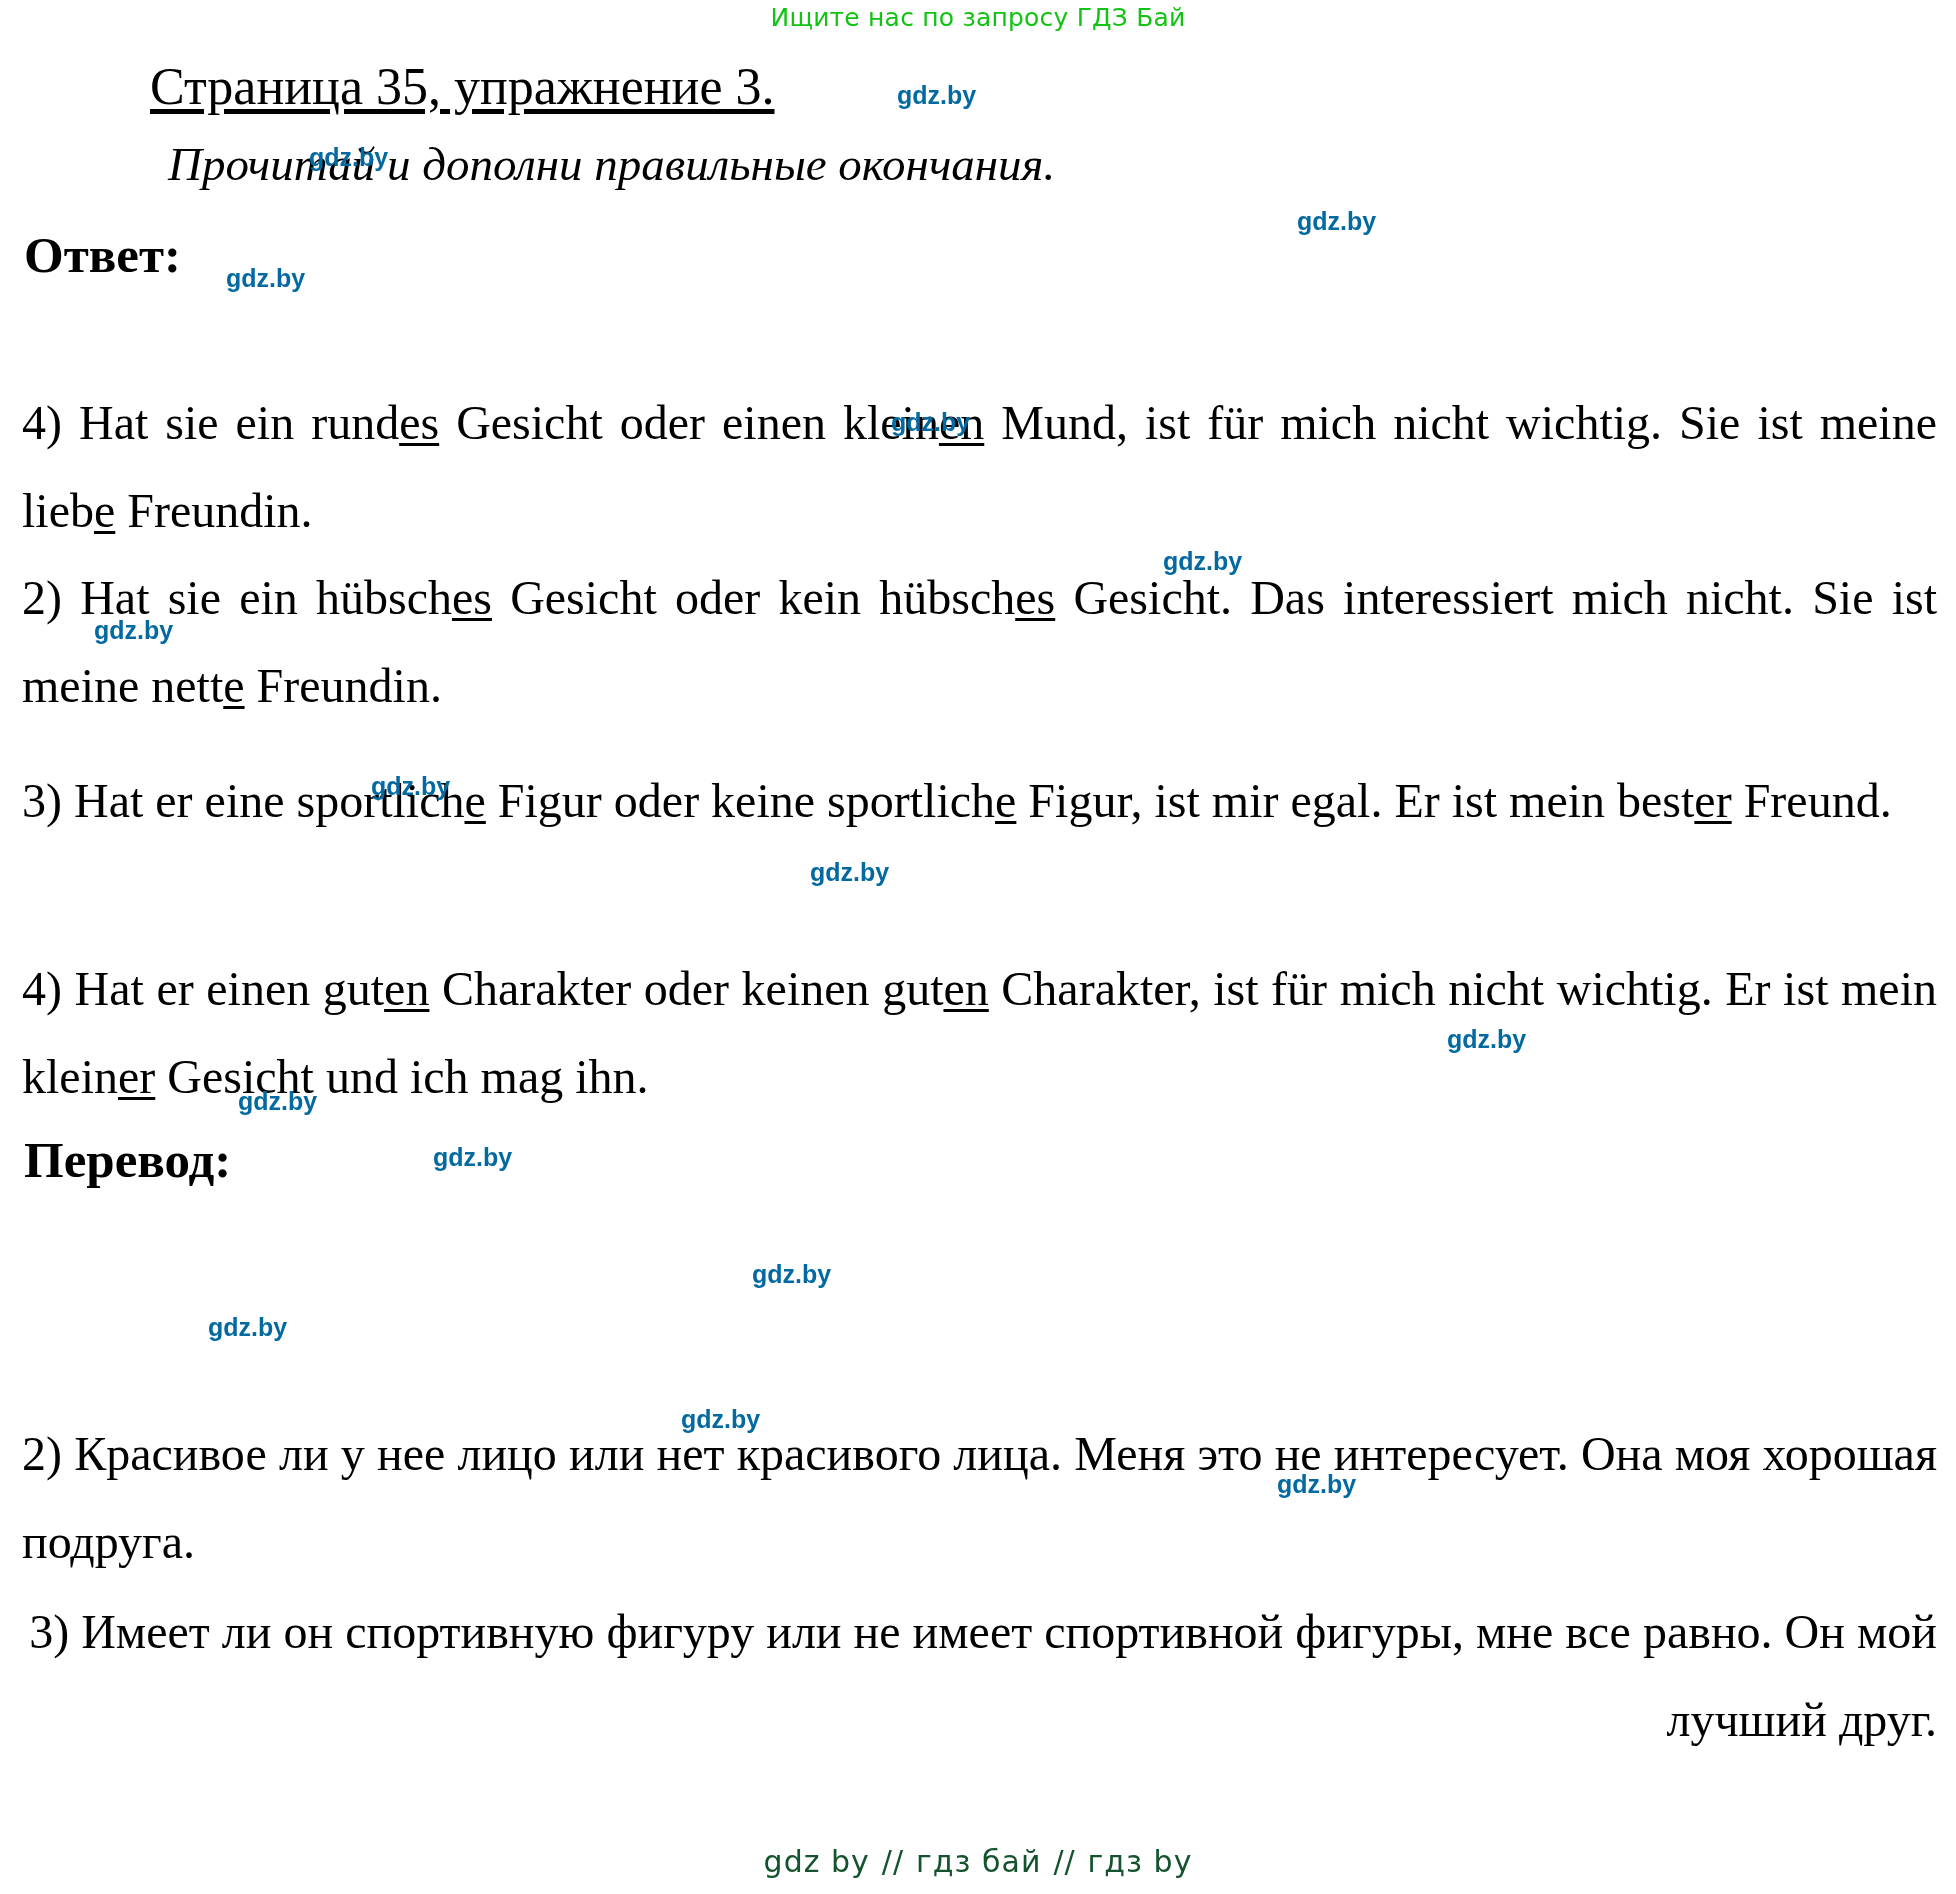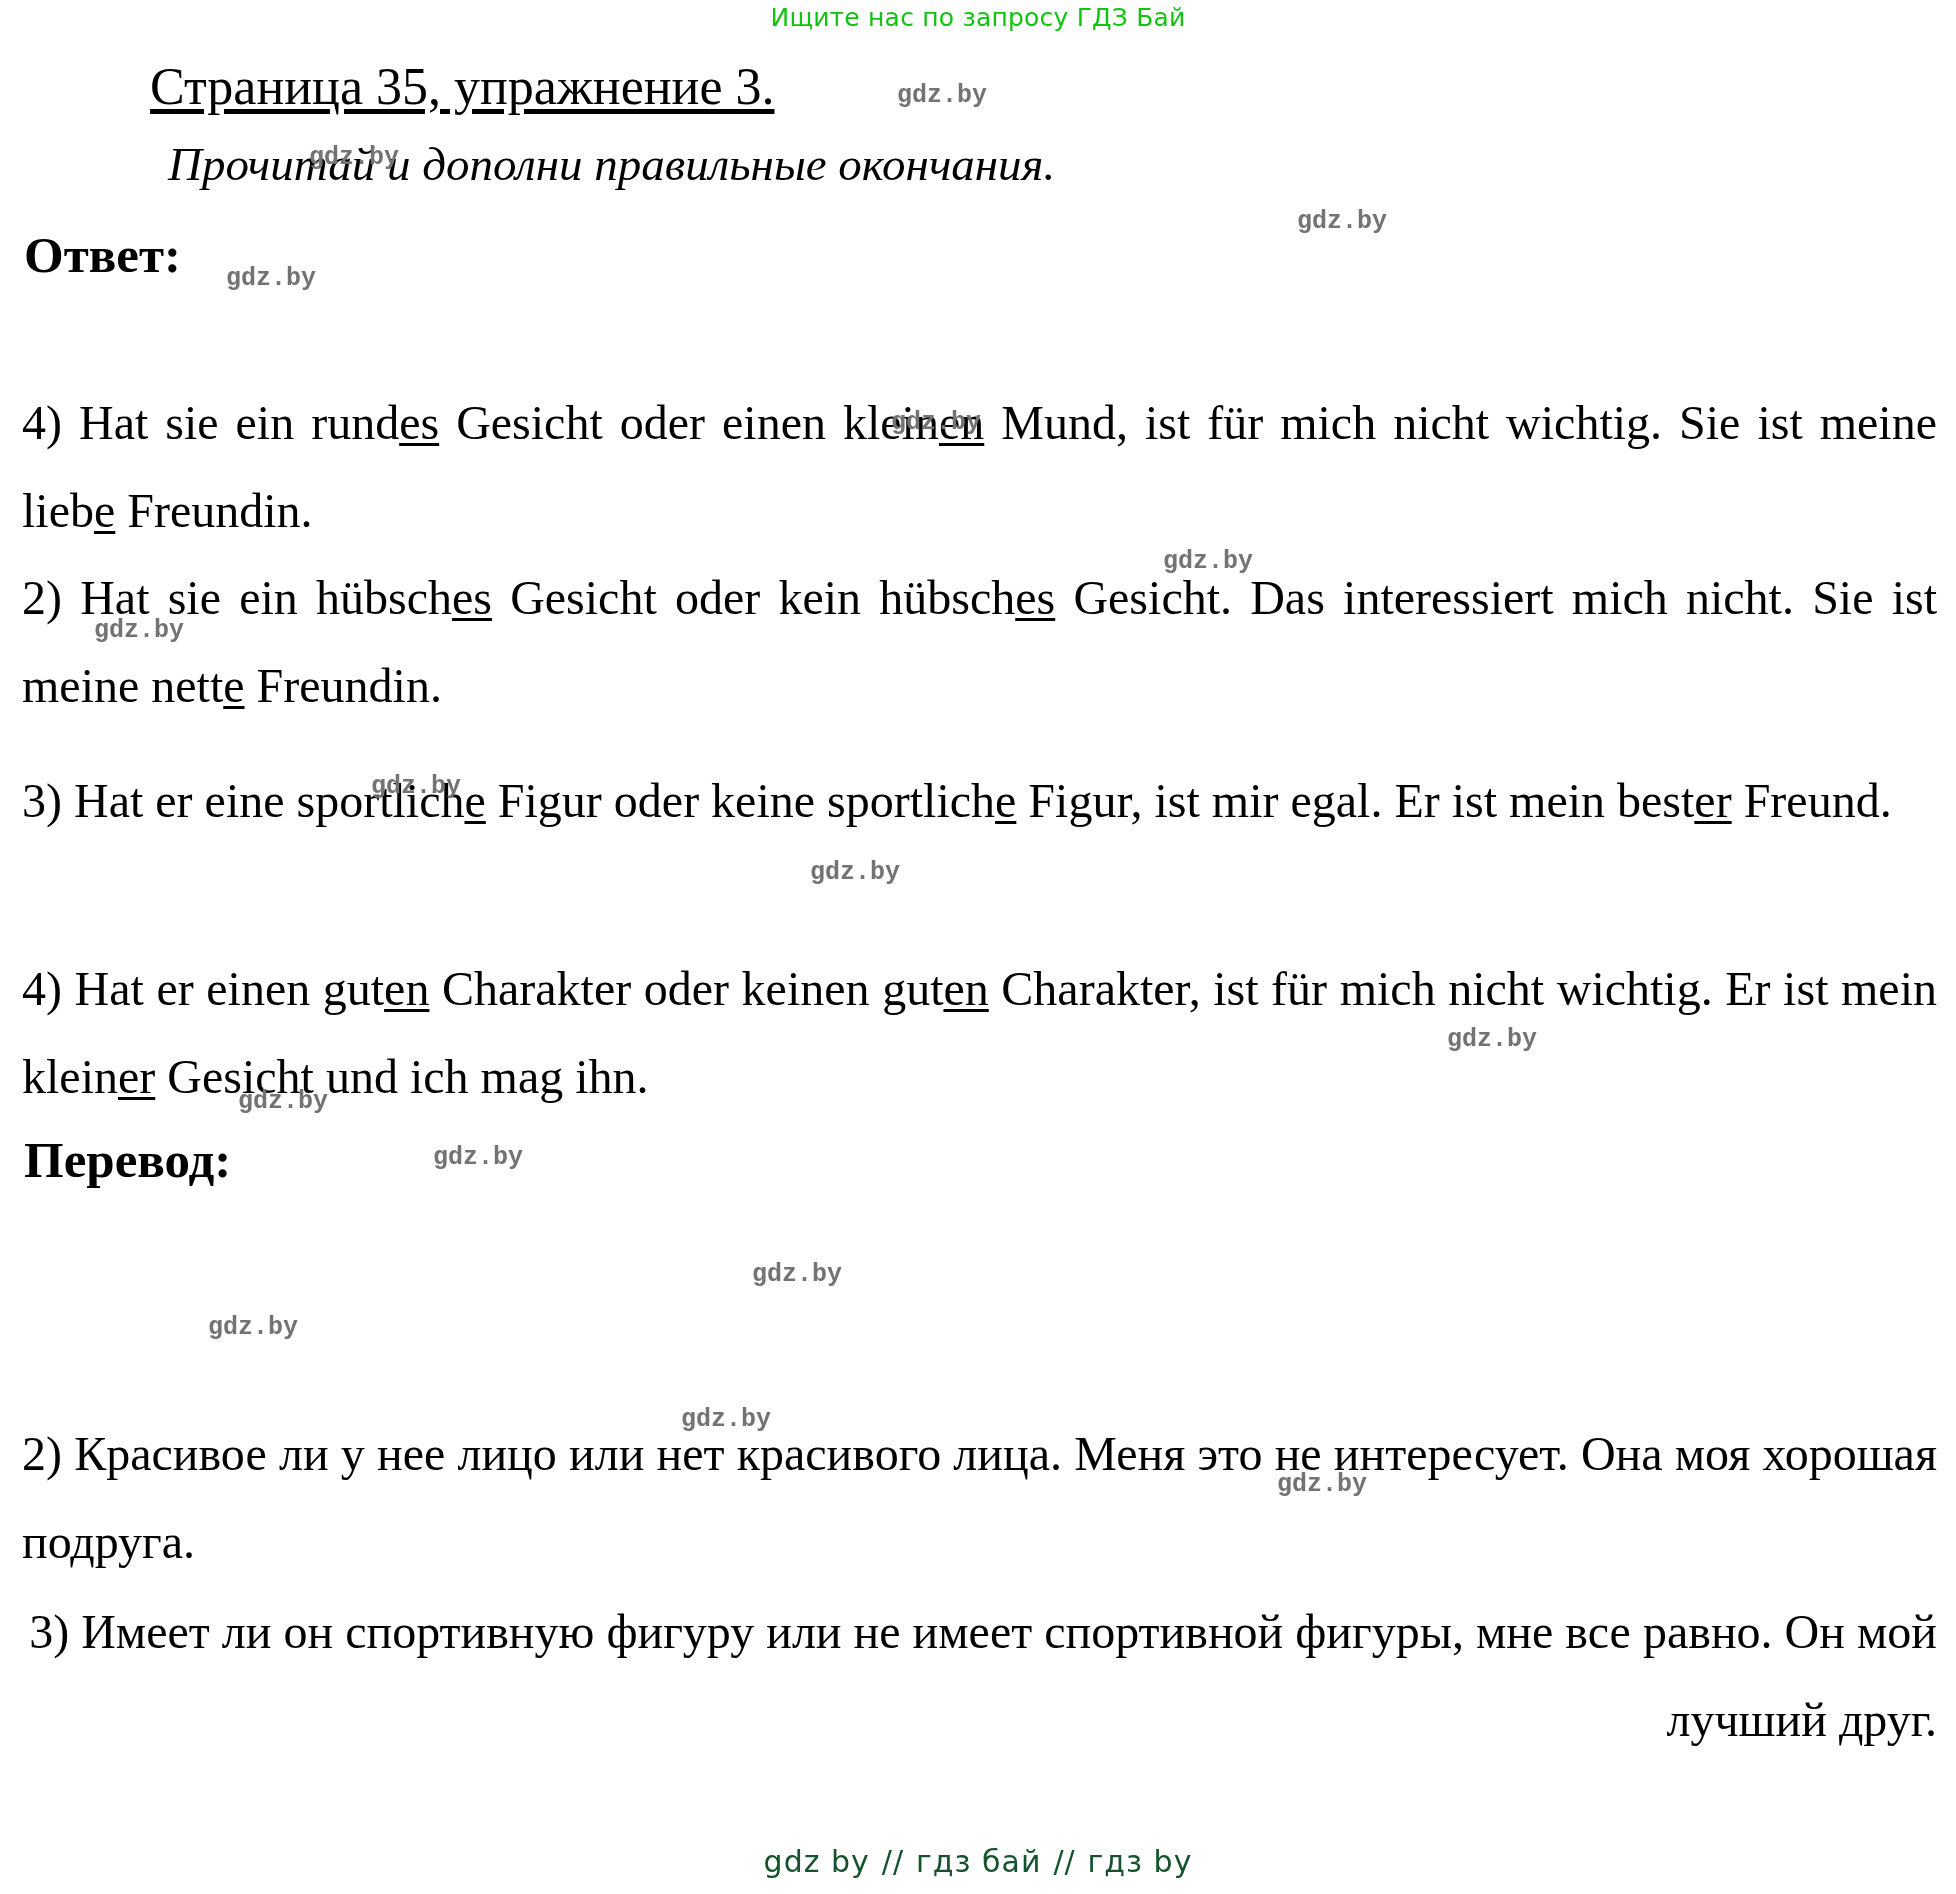--- a/index.html
+++ b/index.html
@@ -100,24 +100,24 @@
   #ans-2  { top: 520px; }
   #ans-3  { top: 723px; }
   #ans-4  { top: 911px; }
   #tr-1   { top: 1200px; }
   #tr-2   { top: 1376px; }
   #tr-3   { top: 1554px; }
 
   
   .wm {
     position: absolute;
-    font-family: Liberation Mono, monospace;
+    font-family: Liberation Sans, sans-serif;
     font-size: 24px;
     font-weight: 700;
-    color: #737373;
+    color: #0369a1;
     white-space: nowrap;
     pointer-events: none;
   }
 
   
   .footer-links {
     position: absolute;
     left: 0;
     top: 1810px;
     width: 1956px;

